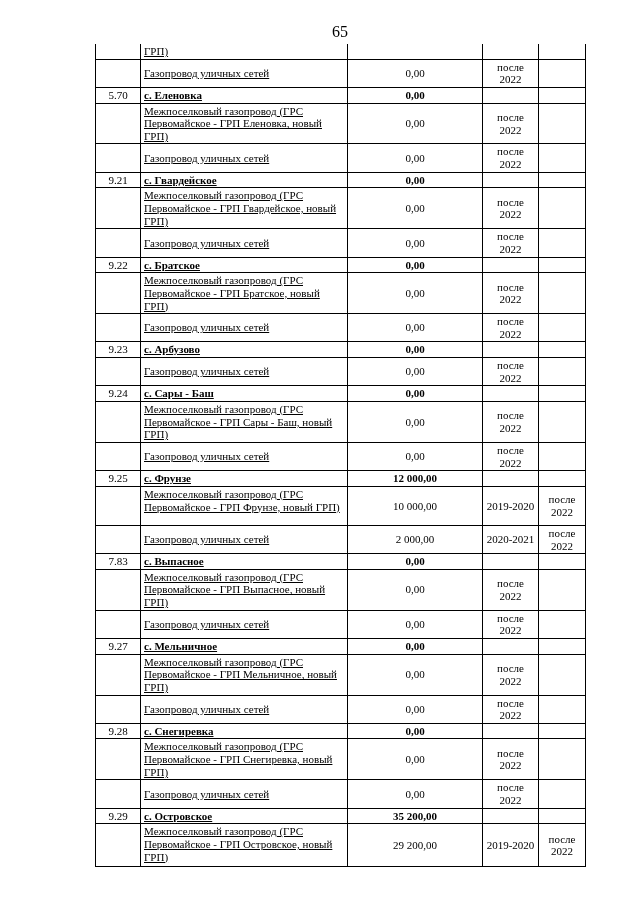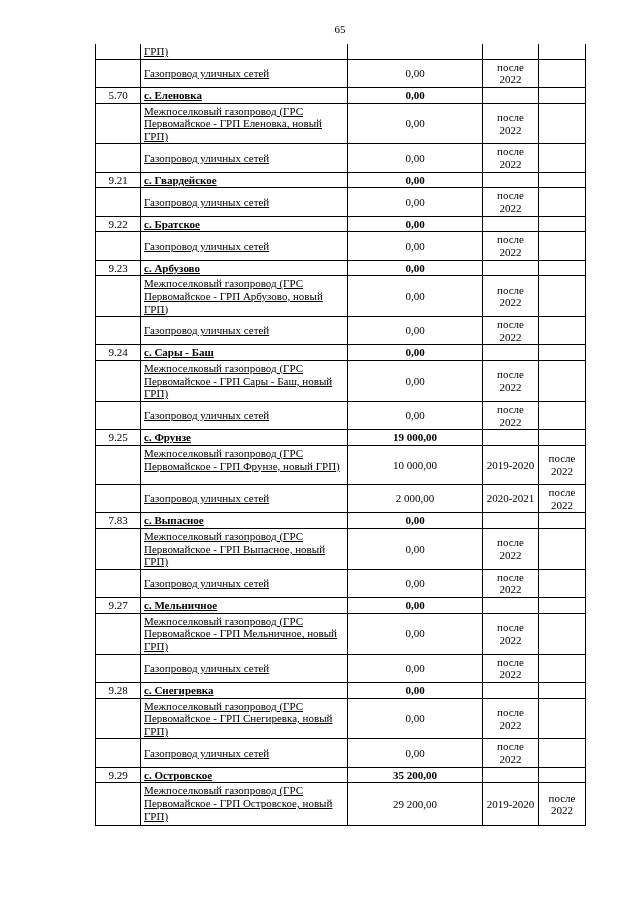--- a/index.html
+++ b/index.html
@@ -13,21 +13,21 @@
   .page {
     position: relative;
     width: 640px; height: 905px;
     background: #ffffff;
     overflow: hidden;
   }
   .page-number {
     position: absolute;
     top: 23px; left: 95px; width: 490px;
     text-align: center;
-    font-size: 11px;
+    font-size: 16px;
   }
   .doc-table {
     position: absolute;
     top: 44px; left: 95px;
     width: 490px;
     border-collapse: collapse;
     table-layout: fixed;
     font-size: 11px;
     line-height: 1.15;
   }
@@ -117,55 +117,62 @@
           <td class="cell-period1">после<br>2022</td>
           <td class="cell-period2"></td>
         </tr>
         <tr class="row-section">
           <td class="cell-num">9.21</td>
           <td class="cell-name">с. Гвардейское</td>
           <td class="cell-value">0,00</td>
           <td class="cell-period1"></td>
           <td class="cell-period2"></td>
         </tr>
+        <tr class="row-trunk">
+          <td class="cell-num"></td>
+          <td class="cell-name">Межпоселковый газопровод (ГРС Первомайское - ГРП Гвардейское, новый ГРП)</td>
+          <td class="cell-value">0,00</td>
+          <td class="cell-period1">после<br>2022</td>
+          <td class="cell-period2"></td>
+        </tr>
         <tr class="row-street">
           <td class="cell-num"></td>
           <td class="cell-name">Газопровод уличных сетей</td>
           <td class="cell-value">0,00</td>
           <td class="cell-period1">после<br>2022</td>
           <td class="cell-period2"></td>
         </tr>
         <tr class="row-section">
           <td class="cell-num">9.22</td>
           <td class="cell-name">с. Братское</td>
           <td class="cell-value">0,00</td>
           <td class="cell-period1"></td>
           <td class="cell-period2"></td>
         </tr>
+        <tr class="row-trunk">
+          <td class="cell-num"></td>
+          <td class="cell-name">Межпоселковый газопровод (ГРС Первомайское - ГРП Братское, новый ГРП)</td>
+          <td class="cell-value">0,00</td>
+          <td class="cell-period1">после<br>2022</td>
+          <td class="cell-period2"></td>
+        </tr>
         <tr class="row-street">
           <td class="cell-num"></td>
           <td class="cell-name">Газопровод уличных сетей</td>
           <td class="cell-value">0,00</td>
           <td class="cell-period1">после<br>2022</td>
           <td class="cell-period2"></td>
         </tr>
         <tr class="row-section">
           <td class="cell-num">9.23</td>
           <td class="cell-name">с. Арбузово</td>
           <td class="cell-value">0,00</td>
           <td class="cell-period1"></td>
           <td class="cell-period2"></td>
         </tr>
-        <tr class="row-trunk">
-          <td class="cell-num"></td>
-          <td class="cell-name">Межпоселковый газопровод (ГРС Первомайское - ГРП Арбузово, новый ГРП)</td>
-          <td class="cell-value">0,00</td>
-          <td class="cell-period1">после<br>2022</td>
-          <td class="cell-period2"></td>
-        </tr>
         <tr class="row-street">
           <td class="cell-num"></td>
           <td class="cell-name">Газопровод уличных сетей</td>
           <td class="cell-value">0,00</td>
           <td class="cell-period1">после<br>2022</td>
           <td class="cell-period2"></td>
         </tr>
         <tr class="row-section">
           <td class="cell-num">9.24</td>
           <td class="cell-name">с. Сары - Баш</td>
@@ -183,21 +190,21 @@
         <tr class="row-street">
           <td class="cell-num"></td>
           <td class="cell-name">Газопровод уличных сетей</td>
           <td class="cell-value">0,00</td>
           <td class="cell-period1">после<br>2022</td>
           <td class="cell-period2"></td>
         </tr>
         <tr class="row-section">
           <td class="cell-num">9.25</td>
           <td class="cell-name">с. Фрунзе</td>
-          <td class="cell-value">19 000,00</td>
+          <td class="cell-value">12 000,00</td>
           <td class="cell-period1"></td>
           <td class="cell-period2"></td>
         </tr>
         <tr class="row-trunk">
           <td class="cell-num"></td>
           <td class="cell-name">Межпоселковый газопровод (ГРС Первомайское - ГРП Фрунзе, новый ГРП)</td>
           <td class="cell-value">10 000,00</td>
           <td class="cell-period1">2019-2020</td>
           <td class="cell-period2">после<br>2022</td>
         </tr>

